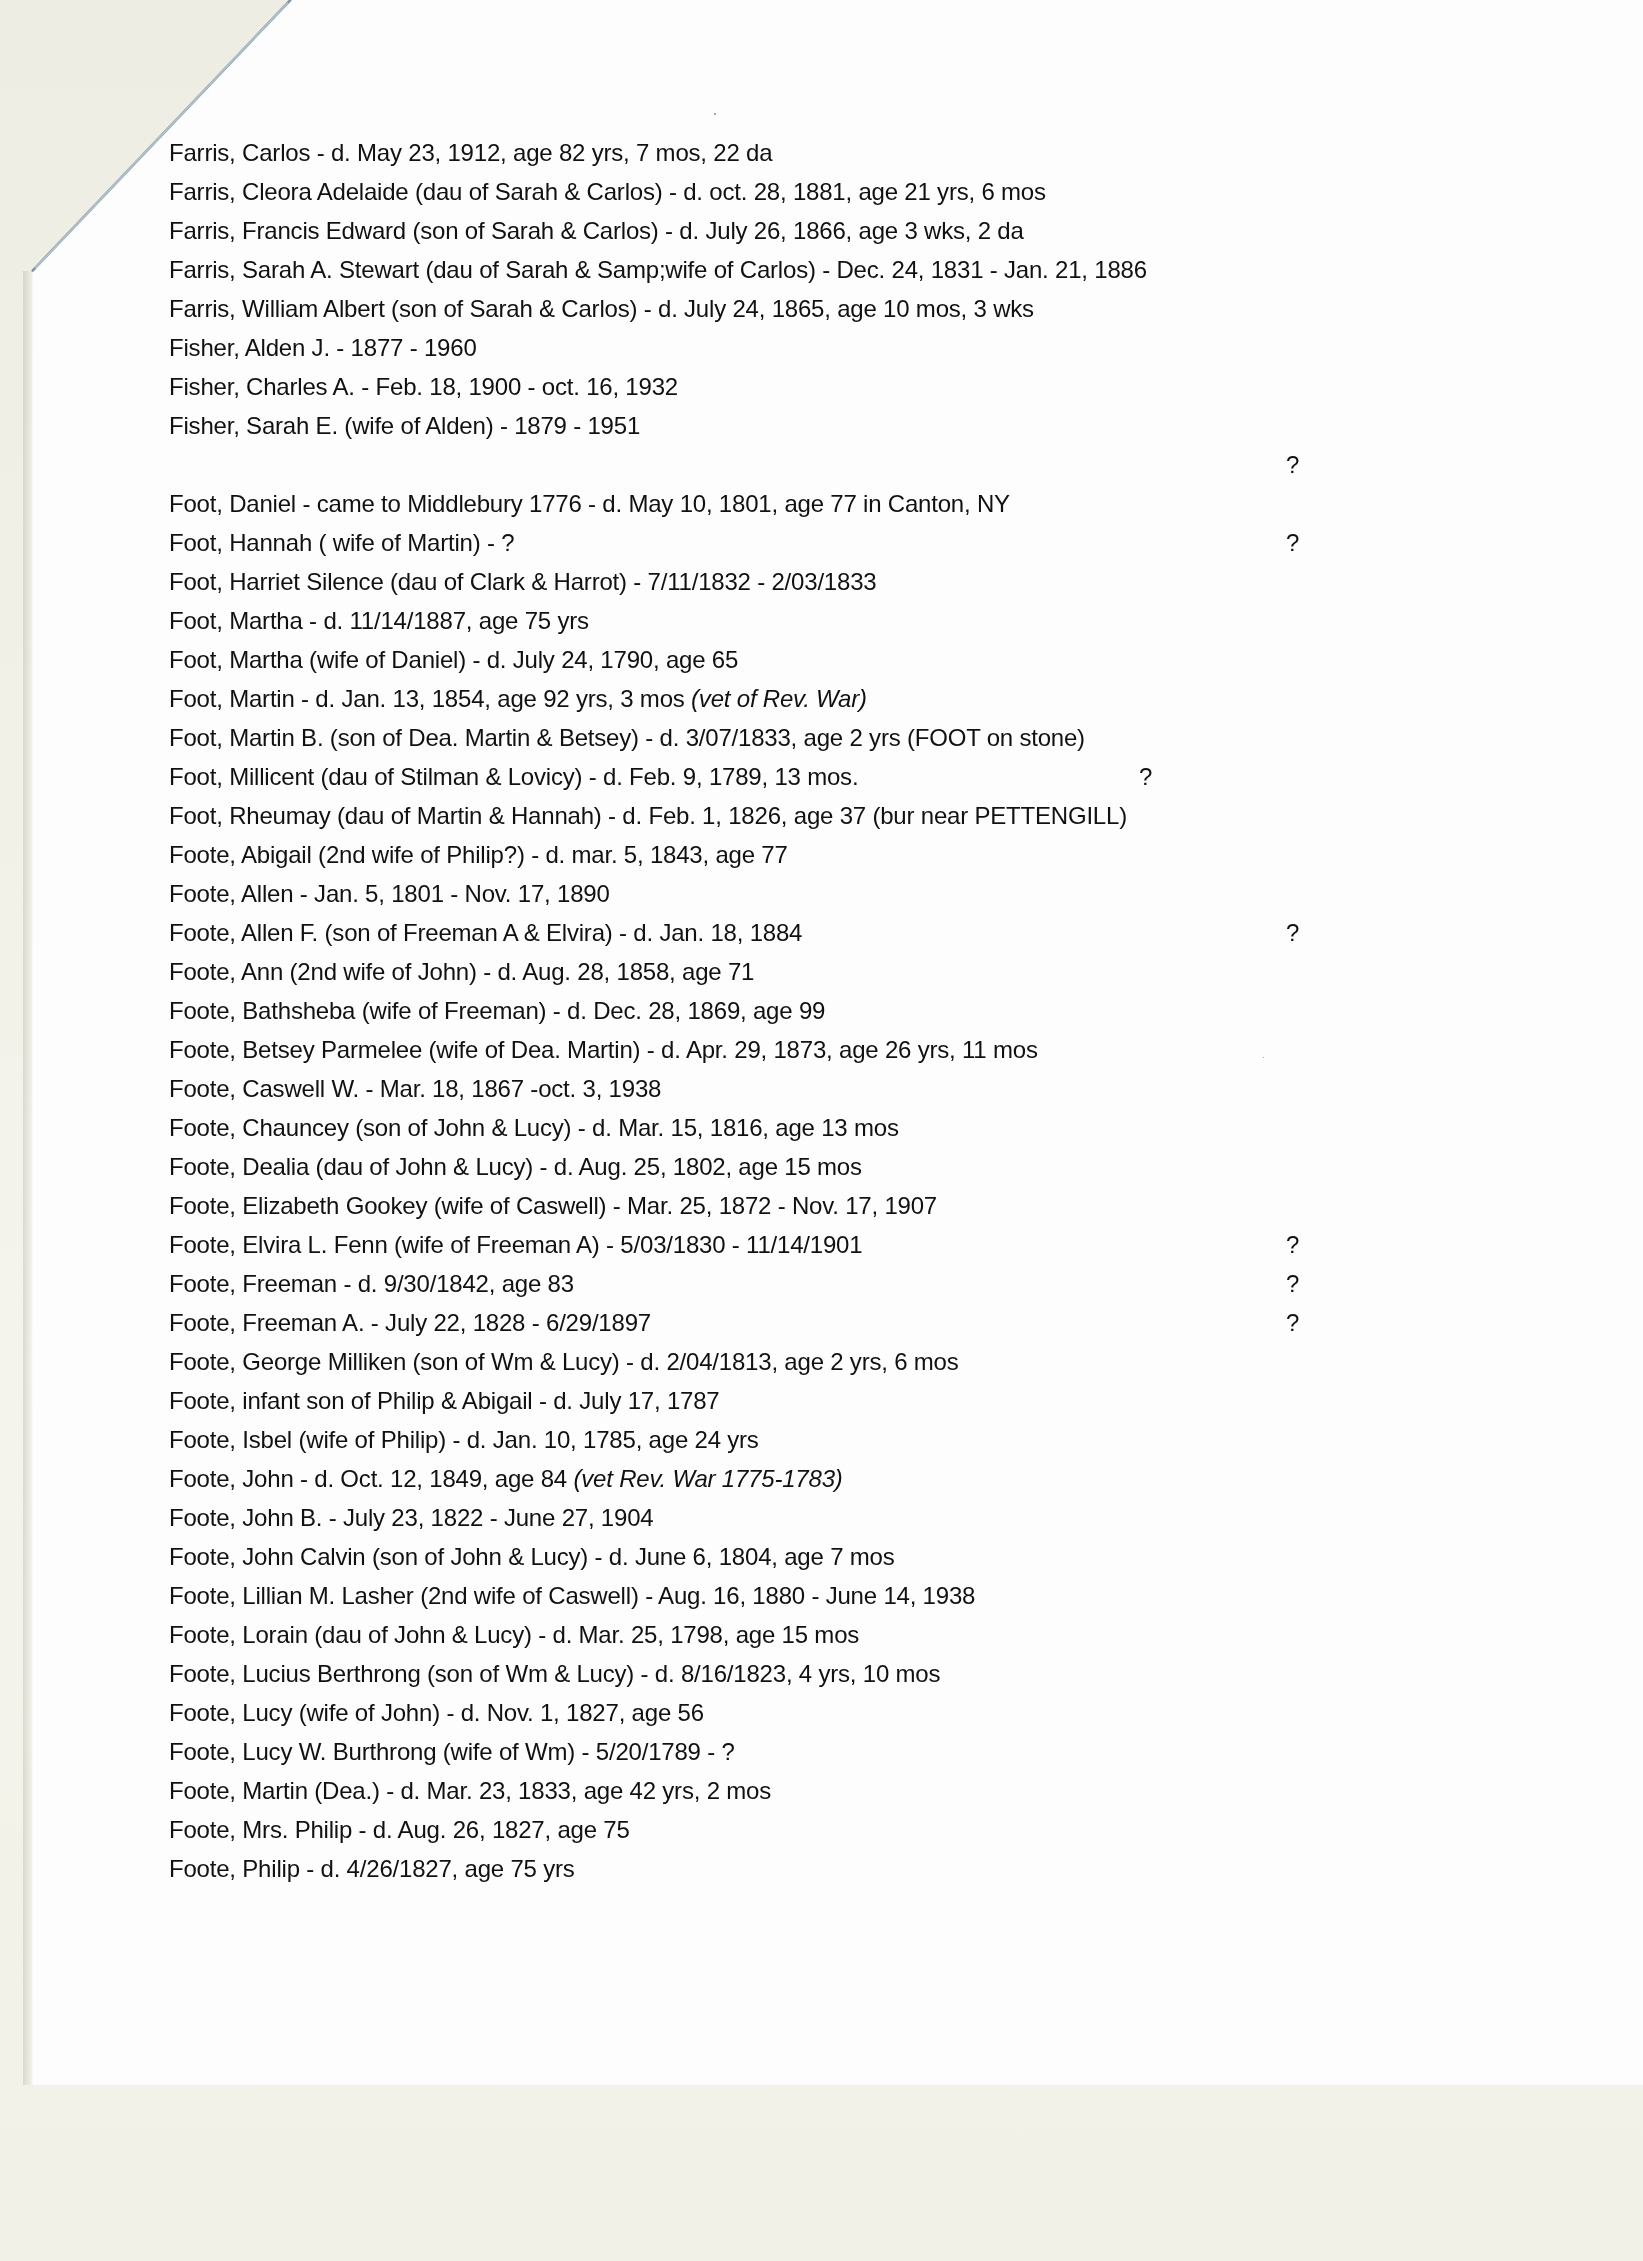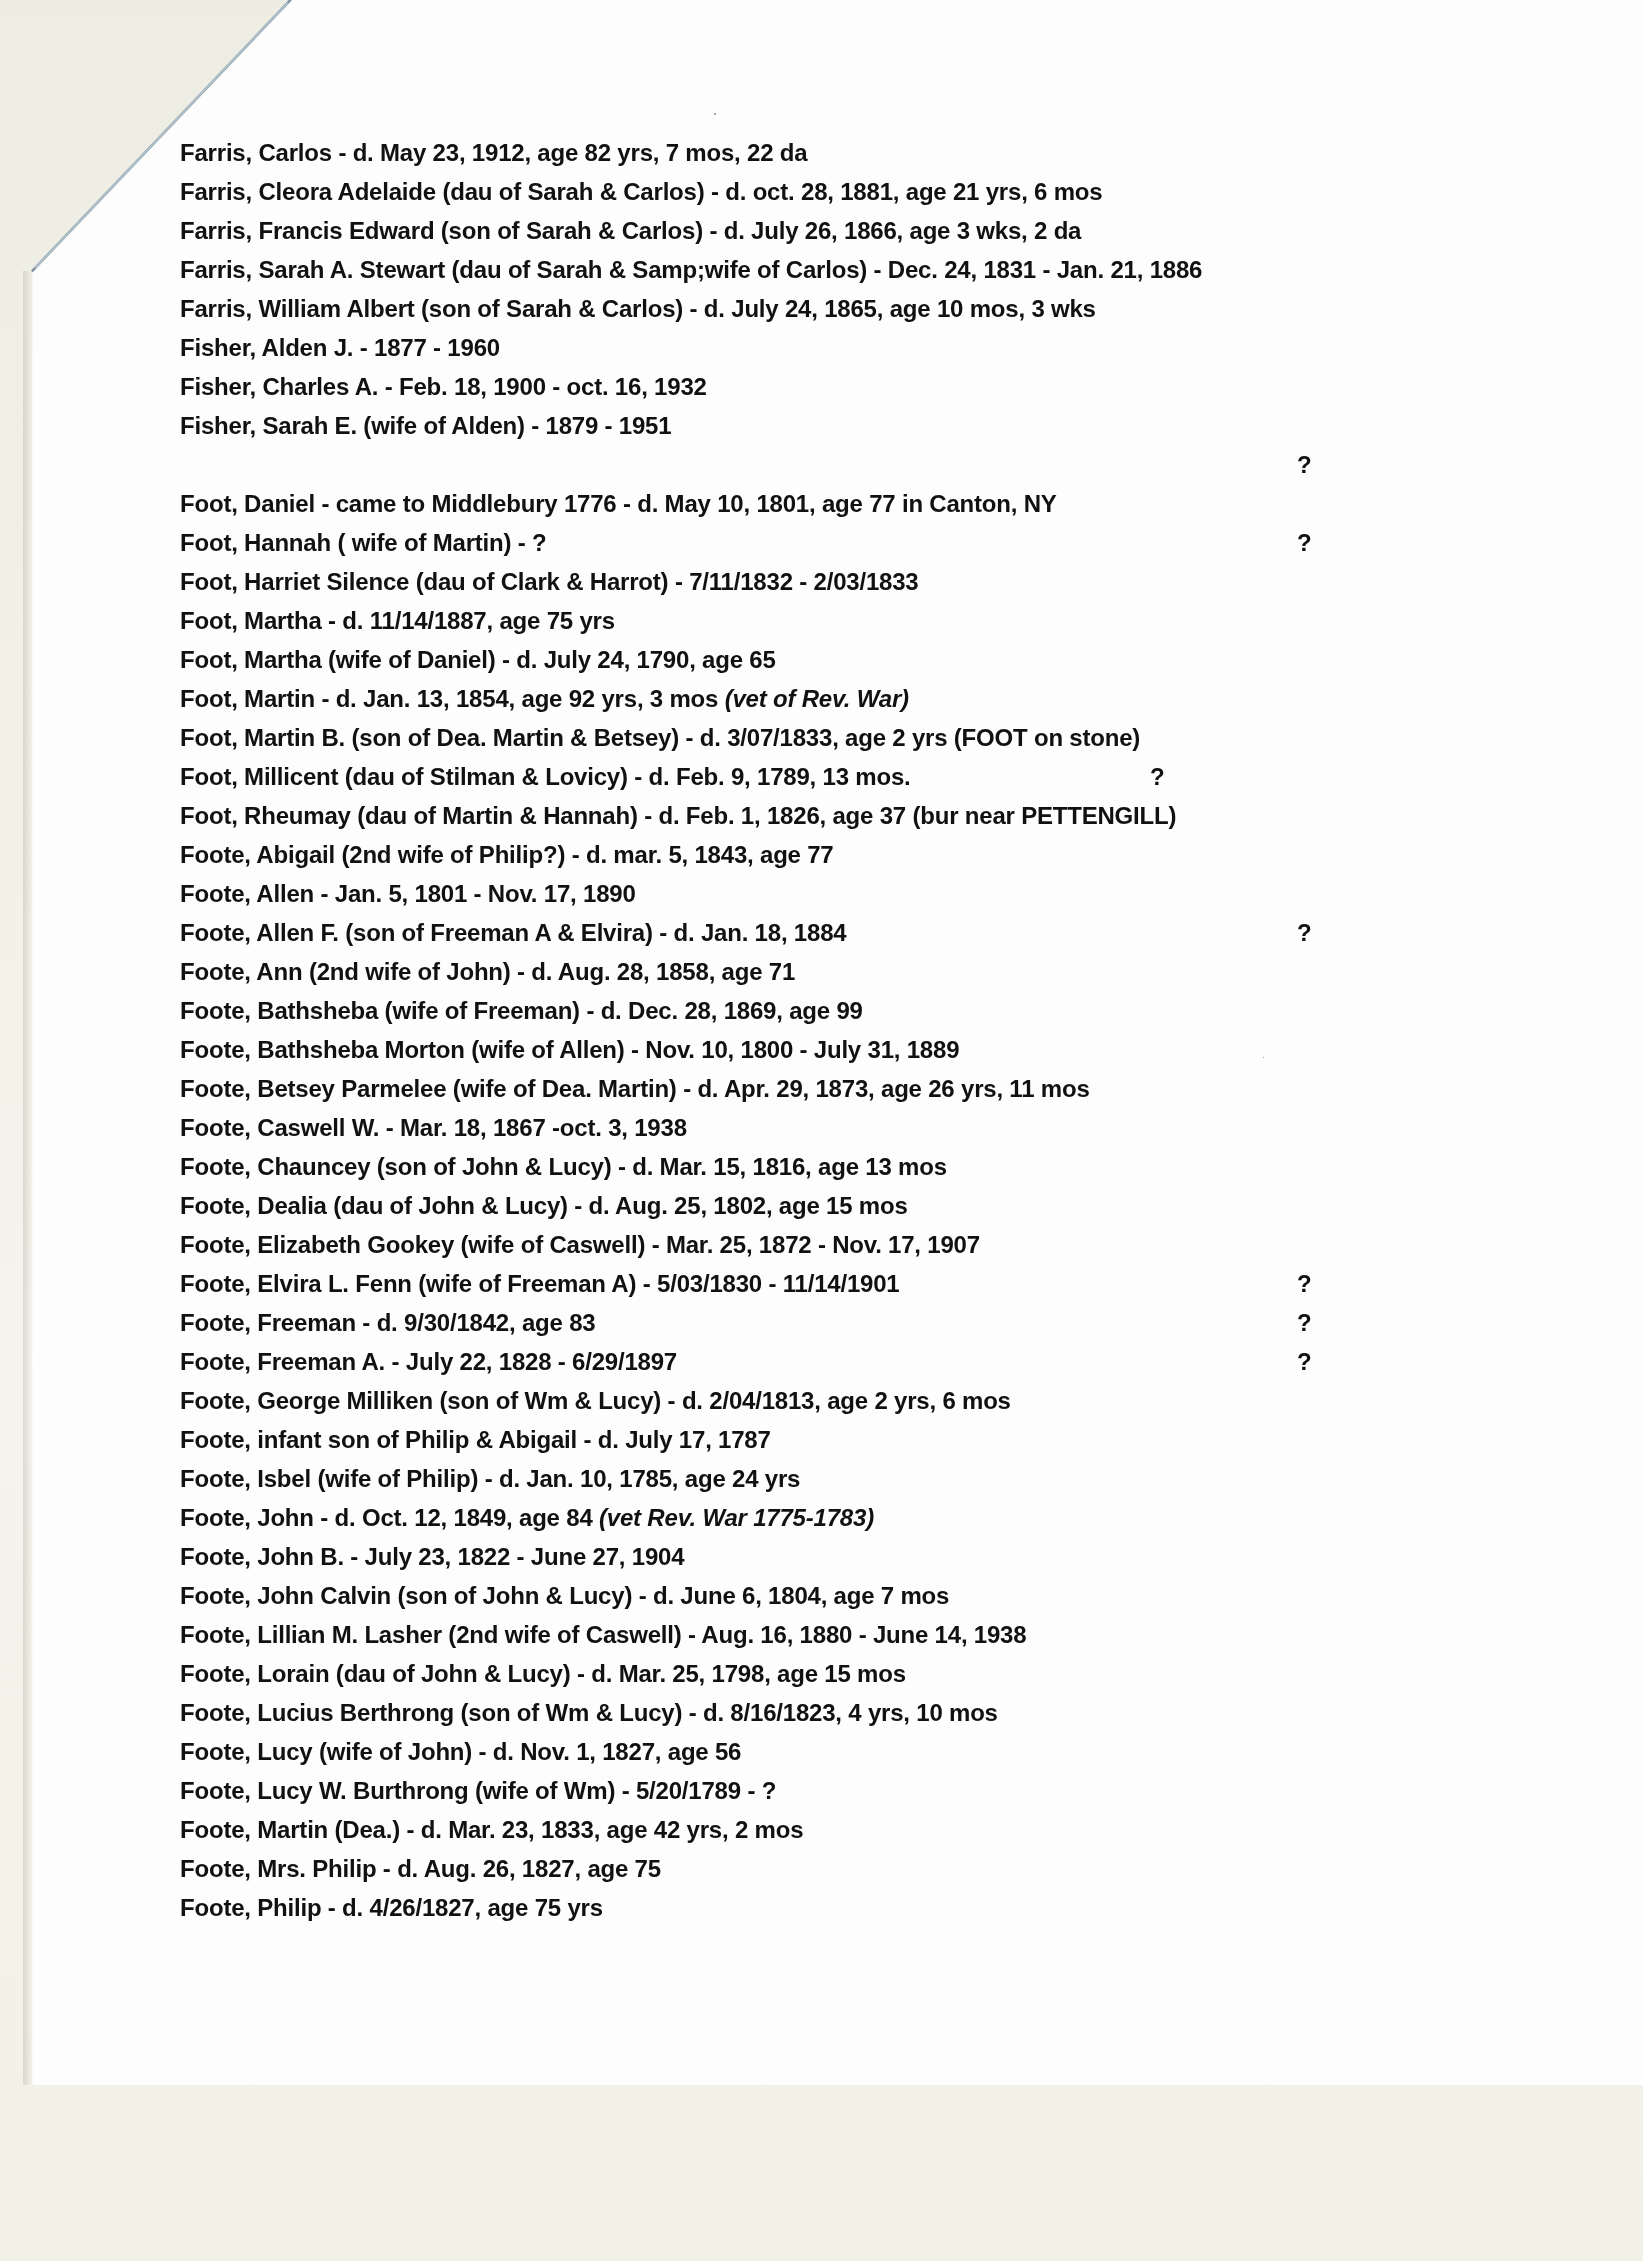--- a/index.html
+++ b/index.html
@@ -43,26 +43,25 @@
     .paper-left-shadow {
       position: absolute;
       left: 23px;
       top: 271px;
       width: 9px;
       height: 1814px;
       background: linear-gradient(90deg, rgba(170,170,160,0.35), rgba(255,255,255,0));
     }
     .entries {
       position: absolute;
-      left: 180px;
+      left: 169px;
       top: 133px;
       margin: 0;
       padding: 0;
       list-style: none;
-      font-weight: bold;
     }
     .entry {
       position: relative;
       height: 39px;
       line-height: 39px;
       font-size: 24px;
       color: #111111;
       white-space: nowrap;
       letter-spacing: -0.2px;
     }
@@ -114,21 +113,20 @@
     <li class="entry"><span>Foot, Martha (wife of Daniel) - d. July 24, 1790, age 65</span></li>
     <li class="entry"><span>Foot, Martin - d. Jan. 13, 1854, age 92 yrs, 3 mos </span><span class="note">(vet of Rev. War)</span></li>
     <li class="entry"><span>Foot, Martin B. (son of Dea. Martin &amp; Betsey) - d. 3/07/1833, age 2 yrs (FOOT on stone)</span></li>
     <li class="entry"><span>Foot, Millicent (dau of Stilman &amp; Lovicy) - d. Feb. 9, 1789, 13 mos.</span><span class="qmark" style="left: 970px;">?</span></li>
     <li class="entry"><span>Foot, Rheumay (dau of Martin &amp; Hannah) - d. Feb. 1, 1826, age 37 (bur near PETTENGILL)</span></li>
     <li class="entry"><span>Foote, Abigail (2nd wife of Philip?) - d. mar. 5, 1843, age 77</span></li>
     <li class="entry"><span>Foote, Allen - Jan. 5, 1801 - Nov. 17, 1890</span></li>
     <li class="entry"><span>Foote, Allen F. (son of Freeman A &amp; Elvira) - d. Jan. 18, 1884</span><span class="qmark" style="left: 1117px;">?</span></li>
     <li class="entry"><span>Foote, Ann (2nd wife of John) - d. Aug. 28, 1858, age 71</span></li>
     <li class="entry"><span>Foote, Bathsheba (wife of Freeman) - d. Dec. 28, 1869, age 99</span></li>
-    <li class="entry"><span>Foote, Bathsheba Morton (wife of Allen) - Nov. 10, 1800 - July 31, 1889</span></li>
     <li class="entry"><span>Foote, Betsey Parmelee (wife of Dea. Martin) - d. Apr. 29, 1873, age 26 yrs, 11 mos</span></li>
     <li class="entry"><span>Foote, Caswell W. - Mar. 18, 1867 -oct. 3, 1938</span></li>
     <li class="entry"><span>Foote, Chauncey (son of John &amp; Lucy) - d. Mar. 15, 1816, age 13 mos</span></li>
     <li class="entry"><span>Foote, Dealia (dau of John &amp; Lucy) - d. Aug. 25, 1802, age 15 mos</span></li>
     <li class="entry"><span>Foote, Elizabeth Gookey (wife of Caswell) - Mar. 25, 1872 - Nov. 17, 1907</span></li>
     <li class="entry"><span>Foote, Elvira L. Fenn (wife of Freeman A) - 5/03/1830 - 11/14/1901</span><span class="qmark" style="left: 1117px;">?</span></li>
     <li class="entry"><span>Foote, Freeman - d. 9/30/1842, age 83</span><span class="qmark" style="left: 1117px;">?</span></li>
     <li class="entry"><span>Foote, Freeman A. - July 22, 1828 - 6/29/1897</span><span class="qmark" style="left: 1117px;">?</span></li>
     <li class="entry"><span>Foote, George Milliken (son of Wm &amp; Lucy) - d. 2/04/1813, age 2 yrs, 6 mos</span></li>
     <li class="entry"><span>Foote, infant son of Philip &amp; Abigail - d. July 17, 1787</span></li>

